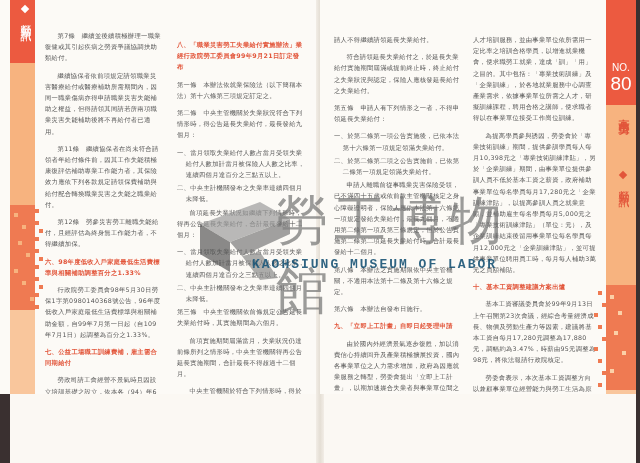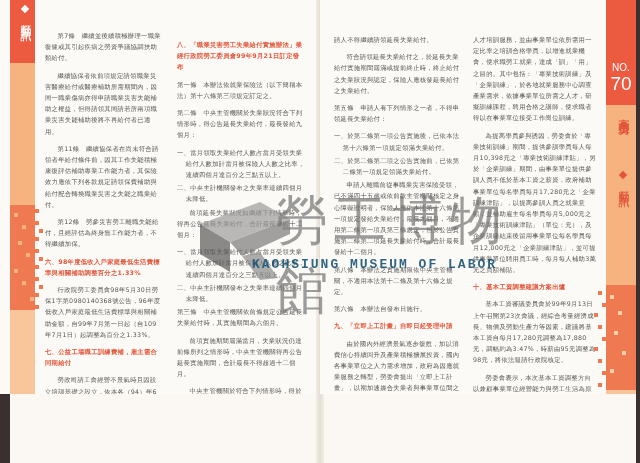--- a/index.html
+++ b/index.html
@@ -136,21 +136,21 @@
       <p class="ind">為提高學員參與誘因，勞委會於「專業技術訓練」期間，提供參訓學員每人每月10,398元之「專業技術訓練津貼」，另於「企業訓練」期間，由事業單位提供參訓人員不低於基本工資之薪資，政府補助事業單位每名學員每月17,280元之「企業訓練津貼」，以提高參訓人員之就業意願，並補助雇主每名學員每月5,000元之「專業技術訓練津貼」（單位：元），及企業訓練結束後留用事業單位每名學員每月12,000元之「企業訓練津貼」，並可提供事業單位聘用員工時，每月每人補助3萬元之員額補貼。</p>
       <div class="h">十、基本工資調整建議方案出爐</div>
       <p class="ind">基本工資審議委員會於99年9月13日上午召開第23次會議，經綜合考量經濟成長、物價及勞動生產力等因素，建議將基本工資自每月17,280元調整為17,880元，調幅約為3.47%，時薪由95元調整為98元，將依法報請行政院核定。</p>
       <p class="ind">勞委會表示，本次基本工資調整方向以兼顧事業單位經營能力與勞工生活為原則，代表勞方立場，現行基本工資實施以來已照顧勞動者生活需要，但仍應依「經濟社會成本」</p>
     </div>
 
     <div class="strip-right">
       <div class="red"></div>
       <div class="num">
         <span class="no">NO.</span>
-        <span class="n">70</span>
+        <span class="n">80</span>
       </div>
       <div class="vert-label" style="left:9px;top:110px;color:#e2553a;font-weight:bold;">高市勞工</div>
       <div class="vert-label" style="left:9px;top:172px;color:#e2553a;">
         <span class="diamond" style="background:#e2553a;"></span><span>勞動新訊</span>
       </div>
       <svg class="pattern" viewBox="0 0 44 110" width="44" height="110">
         <g fill="#ef7a52">
           <rect x="12" y="0" width="32" height="110"></rect>
           <rect x="4" y="6" width="4" height="4"></rect>
             <rect x="8" y="18" width="4" height="4"></rect>

